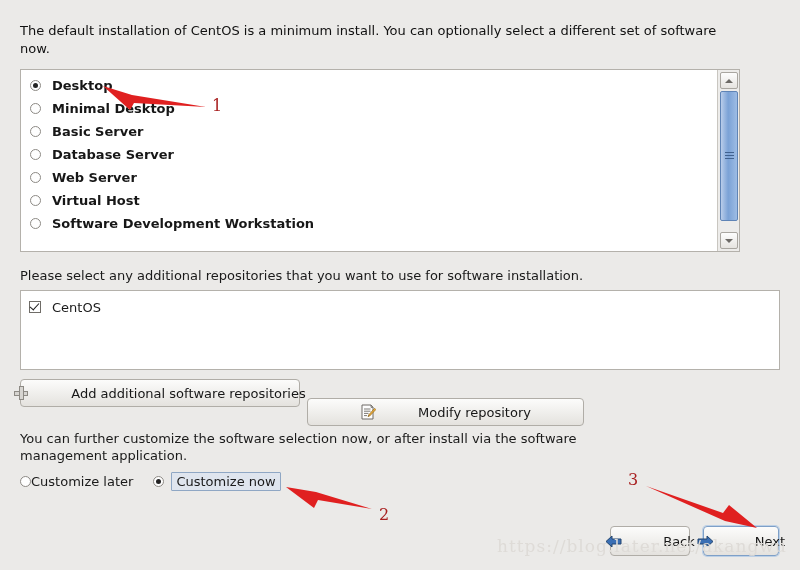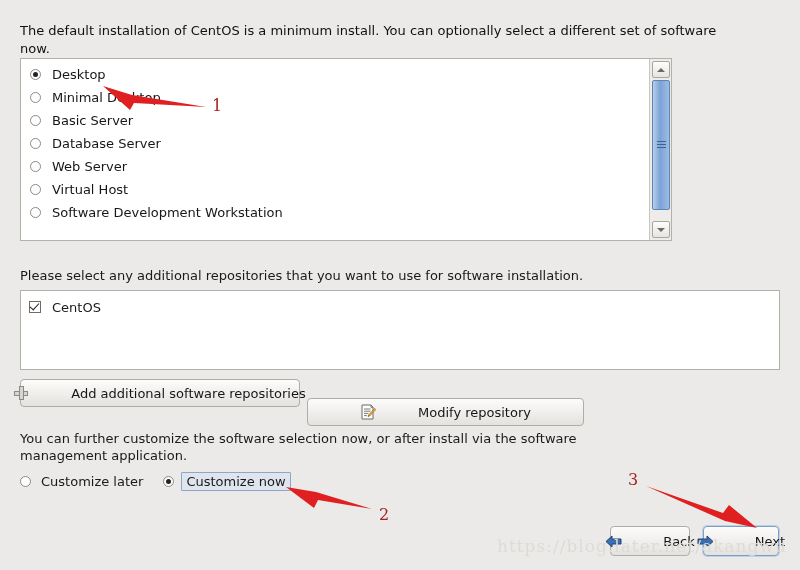--- a/index.html
+++ b/index.html
@@ -25,27 +25,28 @@
     width: 730px;
     line-height: 18px;
     font-size: 13px;
     color: #111;
   }
 
   
   .listbox {
     position: absolute;
     left: 20px;
-    top: 58px;
-    width: 652px;
+    top: 69px;
+    width: 720px;
     height: 183px;
     background: #ffffff;
     border: 1px solid #b4b1ab;
     box-sizing: border-box;
     overflow: hidden;
+    font-weight: bold;
   }
   .list-inner {
     position: absolute;
     left: 0; top: 0;
     right: 22px;
     bottom: 0;
     overflow: hidden;
     padding-top: 4px;
   }
   .list-row {
@@ -260,21 +261,21 @@
     left: 20px;
     top: 472px;
     display: flex;
     align-items: center;
   }
   .opt {
     display: flex;
     align-items: center;
     margin-right: 20px;
   }
-  .opt .lbl { margin-left: 10px; font-size: 13px; }
+  .opt .lbl { font-size: 13px; }
   .focusbox {
     border: 1px solid #8fa7c4;
     background: #dfe5ee;
     padding: 1px 4px;
     margin-left: 7px;
     border-radius: 1px;
   }
   .focusbox .lbl { margin-left: 0; }
 
   

